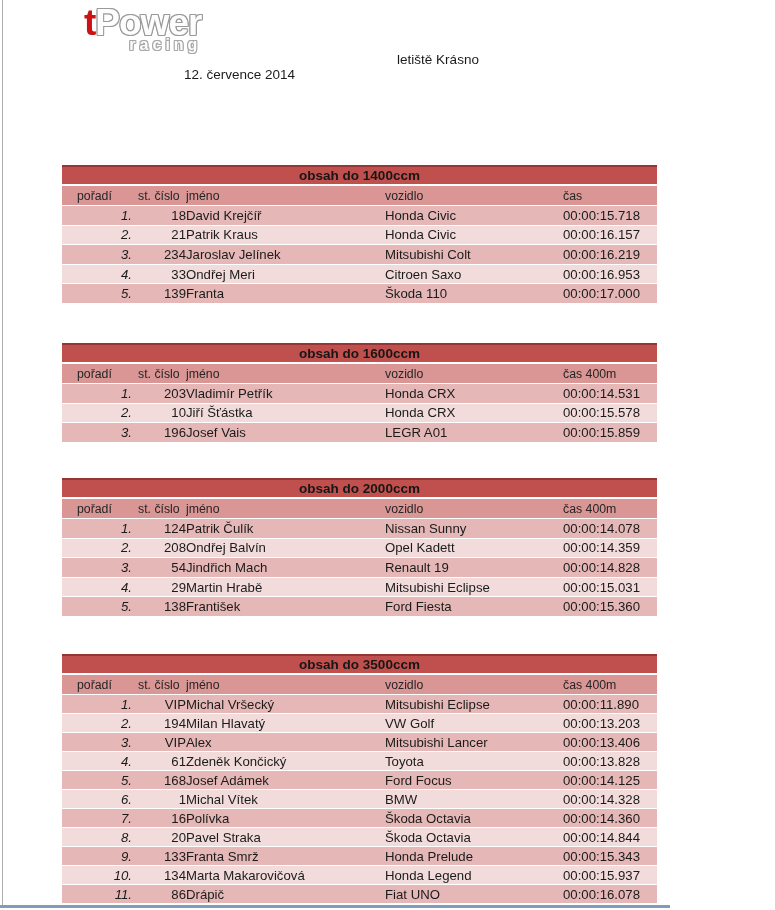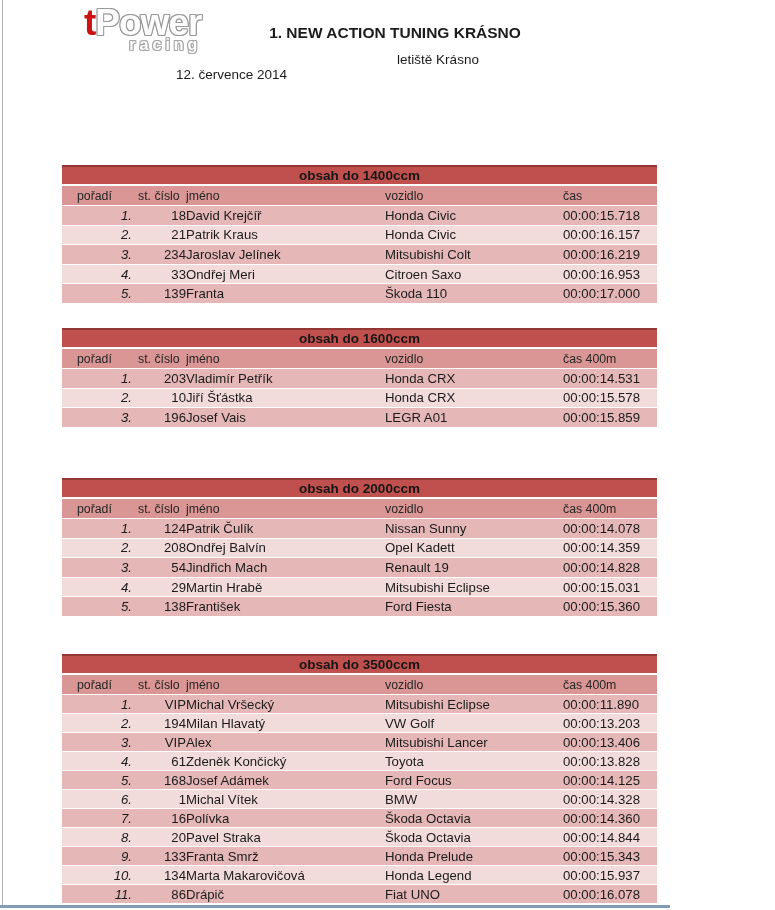--- a/index.html
+++ b/index.html
@@ -14,21 +14,21 @@
   .logo{position:absolute;left:84px;top:4px;line-height:1;}
   .logo-main{font-size:37px;font-weight:bold;letter-spacing:-1px;white-space:nowrap;}
   .logo-t{color:#cc1212;}
   .logo-power{color:#fdfdfd;text-shadow:-1px -1px 0 #9a9a9a,1px -1px 0 #9a9a9a,-1px 1px 0 #9a9a9a,1px 1px 0 #9a9a9a,0 1px 0 #9a9a9a,0 -1px 0 #9a9a9a,1px 0 0 #9a9a9a,-1px 0 0 #9a9a9a;}
   .logo-racing{margin:-4px 0 0 33px;font-size:16px;font-weight:bold;letter-spacing:4px;
     color:#fdfdfd;text-shadow:-1px -1px 0 #a8a8a8,1px -1px 0 #a8a8a8,-1px 1px 0 #a8a8a8,1px 1px 0 #a8a8a8,0 1px 0 #a8a8a8,0 -1px 0 #a8a8a8,1px 0 0 #a8a8a8,-1px 0 0 #a8a8a8;text-align:right;}
   .event-title{position:absolute;top:24px;left:395px;transform:translateX(-50%);
     font-size:15.5px;font-weight:bold;white-space:nowrap;}
   .event-subtitle{position:absolute;top:52px;left:438px;transform:translateX(-50%);
     font-size:13.5px;white-space:nowrap;}
-  .event-date{position:absolute;top:67px;left:176px;font-size:13.5px;white-space:nowrap;}
+  .event-date{position:absolute;top:67px;left:184px;font-size:13.5px;white-space:nowrap;}
   .page-title{position:absolute;top:100px;left:357px;transform:translateX(-50%);
     font-size:34px;font-weight:bold;white-space:nowrap;}
 
   
   table.results{position:absolute;left:62px;width:595px;border-collapse:collapse;table-layout:fixed;
     font-size:13.2px;color:#1b1b1b;}
   table.results td{padding:0 0;overflow:hidden;white-space:nowrap;vertical-align:middle;}
   tr.t-title td{height:17px;background:#c0504d;border-top:2px solid #943634;border-bottom:2px solid #fff;
     text-align:center;font-weight:bold;font-size:13.5px;color:#161616;}
   tr.t-head td{height:19px;background:#d99694;border-bottom:1px solid #fff;font-size:12.3px;color:#262626;}
@@ -37,34 +37,33 @@
   tr.odd td{background:#e5b8b7;}
   tr.even td{background:#f2dcdb;}
   td.c0{text-align:right;padding-right:4px;}
   tr.t-head td.c0{text-align:left;padding-left:15px;}
   td.c1{text-align:right;padding-right:4px;}
   tr.t-head td.c1{text-align:left;padding-left:6px;}
   td.c2{text-align:left;padding-left:5px;}
   td.c3{text-align:left;padding-left:2px;margin-left:27px;}
   td.c4{text-align:left;padding-left:5px;}
   tr.t-row td.c0{font-style:italic;}
-  .tbl-0{top:165px;padding-left:32px;} .tbl-1{top:328px;} .tbl-2{top:478px;} .tbl-3{top:654px;}
+  .tbl-0{top:165px;padding-left:32px;} .tbl-1{top:343px;} .tbl-2{top:478px;} .tbl-3{top:654px;}
 </style>
 </head>
 <body>
 
 <div class="page">
   <div class="edge-left"></div>
 
   <div class="logo">
     <div class="logo-main"><span class="logo-t">t</span><span class="logo-power">Power</span></div>
     <div class="logo-racing">racing</div>
   </div>
 
-  <div class="event-title">1. NEW ACTION TUNING KRÁSNO</div>
   <div class="event-subtitle">letiště Krásno</div>
   <div class="event-date">12. července 2014</div>
 
   <table class="results tbl-0">
       <colgroup>
         <col style="width: 70px;">
         <col style="width: 54px;">
         <col style="width: 199px;">
         <col style="width: 178px;">
         <col style="width: 94px;">

